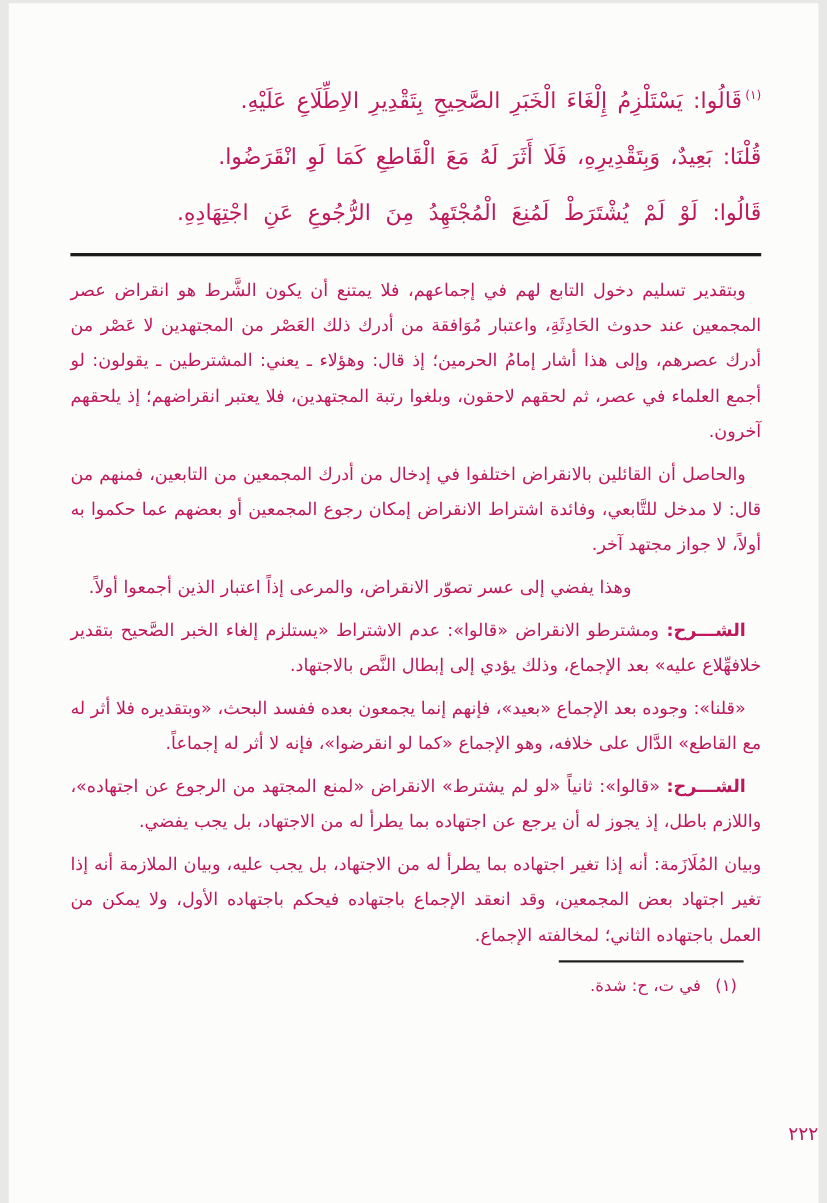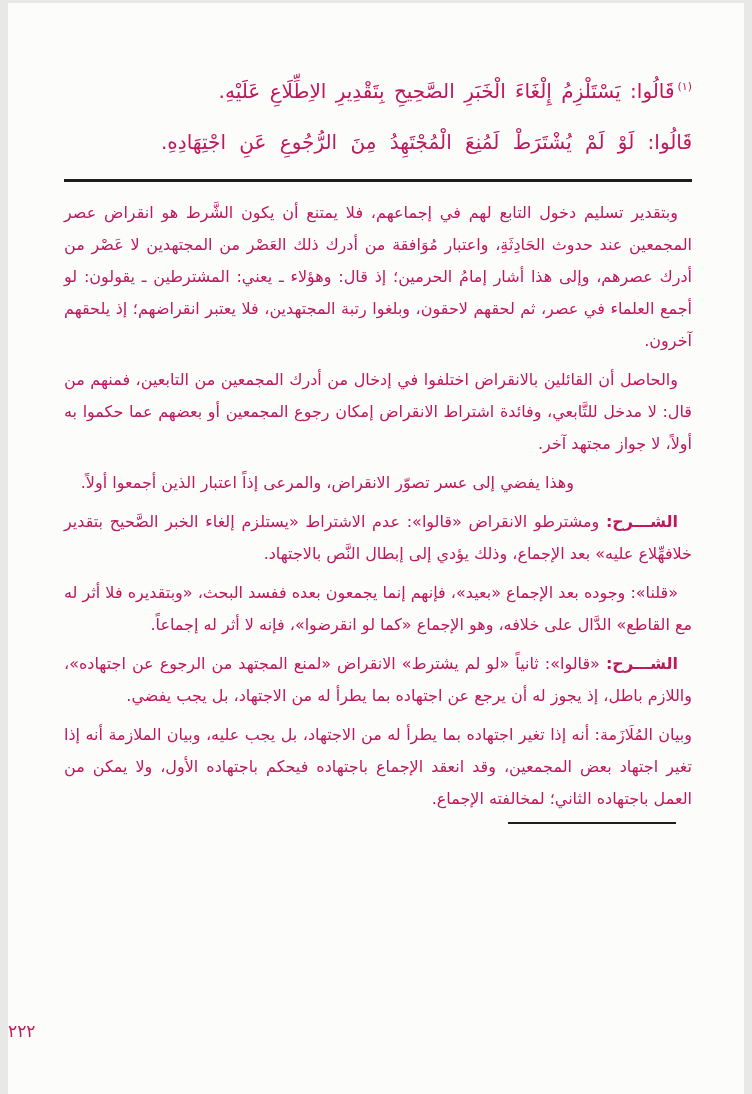--- a/index.html
+++ b/index.html
@@ -70,50 +70,52 @@
     text-align: right;
   }
   .fn-marker { margin-left: 13px; }
 
   
   .page-number {
     position: absolute;
     bottom: 56px;
     left: 0;
     right: 0;
-    text-align: left;
+    text-align: right;
     font-size: 17px;
     letter-spacing: 2px;
   }
 </style>
 </head>
 <body>
 
 <div class="page">
 
   <div class="text-block">
 
     <section class="matn">
       <p><sup class="fn-ref">(١)</sup><span>قَالُوا: يَسْتَلْزِمُ إِلْغَاءَ الْخَبَرِ الصَّحِيحِ بِتَقْدِيرِ الاِطِّلَاعِ عَلَيْهِ.</span></p>
+      <p><span>قُلْنَا: بَعِيدٌ، وَبِتَقْدِيرِهِ، فَلَا أَثَرَ لَهُ مَعَ الْقَاطِعِ كَمَا لَوِ انْقَرَضُوا.</span></p>
       <p class="spread"><span>قَالُوا: لَوْ لَمْ يُشْتَرَطْ لَمُنِعَ الْمُجْتَهِدُ مِنَ الرُّجُوعِ عَنِ اجْتِهَادِهِ.</span></p>
     </section>
 
     <div class="divider"></div>
 
     <section class="commentary">
       <p class="indent"><span>وبتقدير تسليم دخول التابع لهم في إجماعهم، فلا يمتنع أن يكون الشَّرط هو انقراض عصر المجمعين عند حدوث الحَادِثَةِ، واعتبار مُوَافقة من أدرك ذلك العَصْر من المجتهدين لا عَصْر من أدرك عصرهم، وإلى هذا أشار إمامُ الحرمين؛ إذ قال: وهؤلاء ـ يعني: المشترطين ـ يقولون: لو أجمع العلماء في عصر، ثم لحقهم لاحقون، وبلغوا رتبة المجتهدين، فلا يعتبر انقراضهم؛ إذ يلحقهم آخرون.</span></p>
       <p class="indent"><span>والحاصل أن القائلين بالانقراض اختلفوا في إدخال من أدرك المجمعين من التابعين، فمنهم من قال: لا مدخل للتَّابعي، وفائدة اشتراط الانقراض إمكان رجوع المجمعين أو بعضهم عما حكموا به أولاً، لا جواز مجتهد آخر.</span></p>
       <p class="indent-deep"><span>وهذا يفضي إلى عسر تصوّر الانقراض، والمرعى إذاً اعتبار الذين أجمعوا أولاً.</span></p>
       <p class="indent"><span class="lead">الشـــرح:</span> <span>ومشترطو الانقراض «قالوا»: عدم الاشتراط «يستلزم إلغاء الخبر الصَّحيح بتقدير خلافهِّلاع عليه» بعد الإجماع، وذلك يؤدي إلى إبطال النَّص بالاجتهاد.</span></p>
       <p class="indent"><span>«قلنا»: وجوده بعد الإجماع «بعيد»، فإنهم إنما يجمعون بعده ففسد البحث، «وبتقديره فلا أثر له مع القاطع» الدَّال على خلافه، وهو الإجماع «كما لو انقرضوا»، فإنه لا أثر له إجماعاً.</span></p>
       <p class="indent"><span class="lead">الشـــرح:</span> <span>«قالوا»: ثانياً «لو لم يشترط» الانقراض «لمنع المجتهد من الرجوع عن اجتهاده»، واللازم باطل، إذ يجوز له أن يرجع عن اجتهاده بما يطرأ له من الاجتهاد، بل يجب يفضي.</span></p>
       <p><span>وبيان المُلَازَمة: أنه إذا تغير اجتهاده بما يطرأ له من الاجتهاد، بل يجب عليه، وبيان الملازمة أنه إذا تغير اجتهاد بعض المجمعين، وقد انعقد الإجماع باجتهاده فيحكم باجتهاده الأول، ولا يمكن من العمل باجتهاده الثاني؛ لمخالفته الإجماع.</span></p>
     </section>
 
     <div class="footnote-block">
       <div class="footnote-rule"></div>
+      <p class="footnote-row"><span class="fn-marker">(١)</span><span>في ت، ح: شدة.</span></p>
     </div>
 
   </div>
 
   <div class="page-number">٢٢٢</div>
 
 </div>
 
 </body></html>

